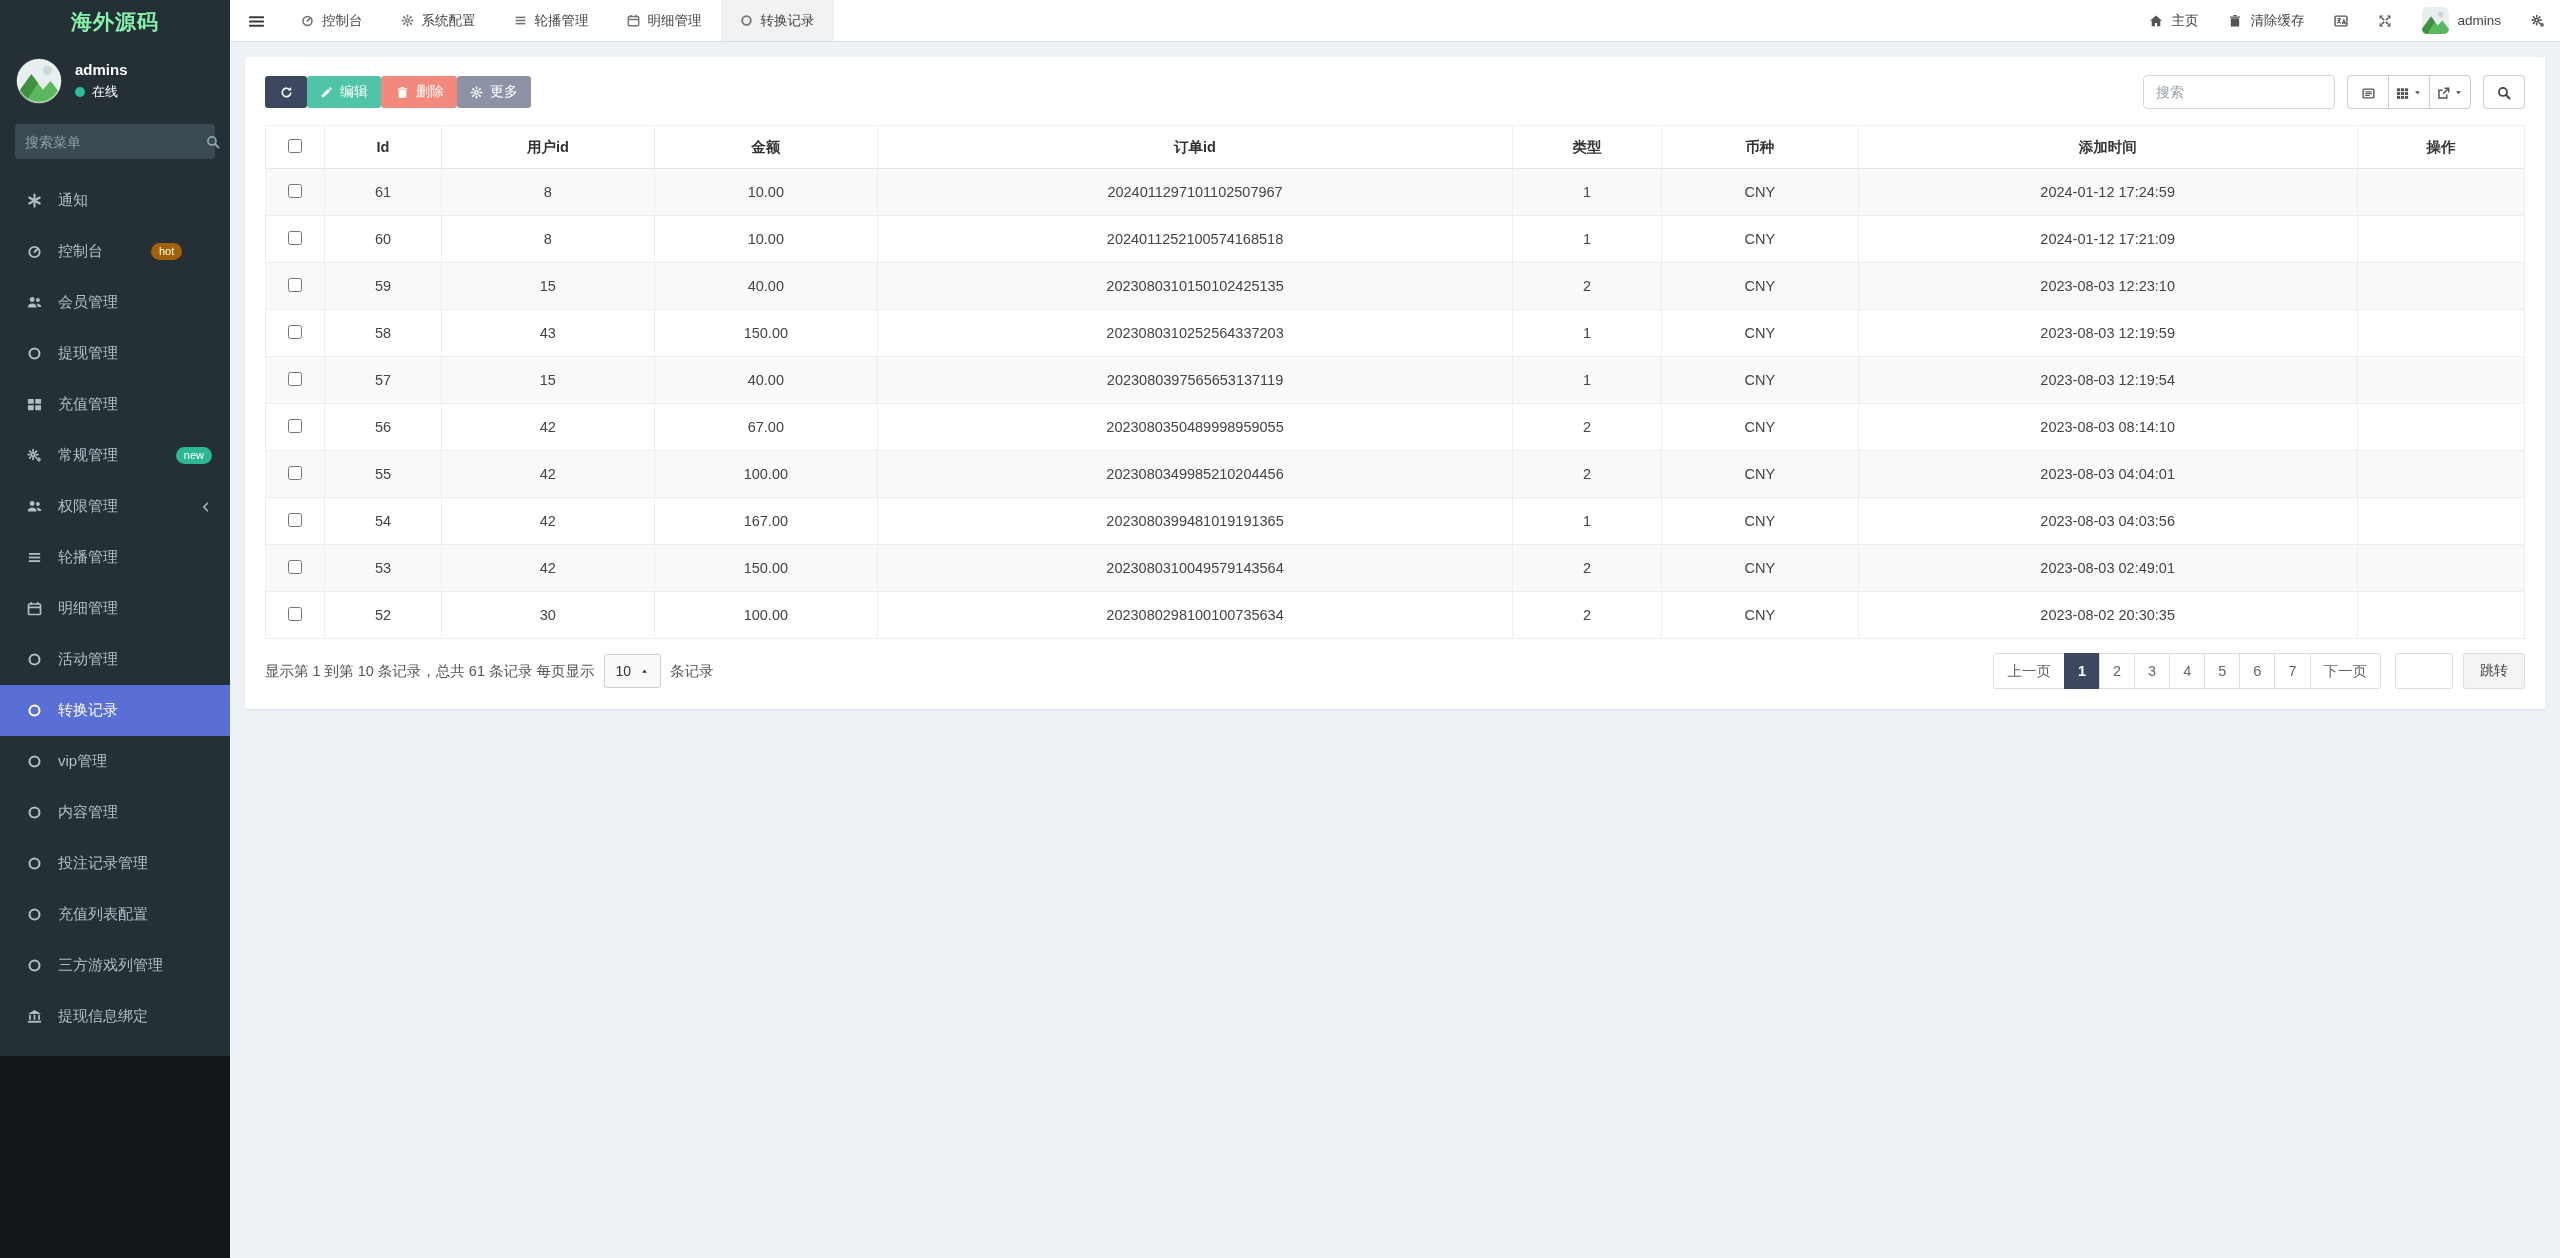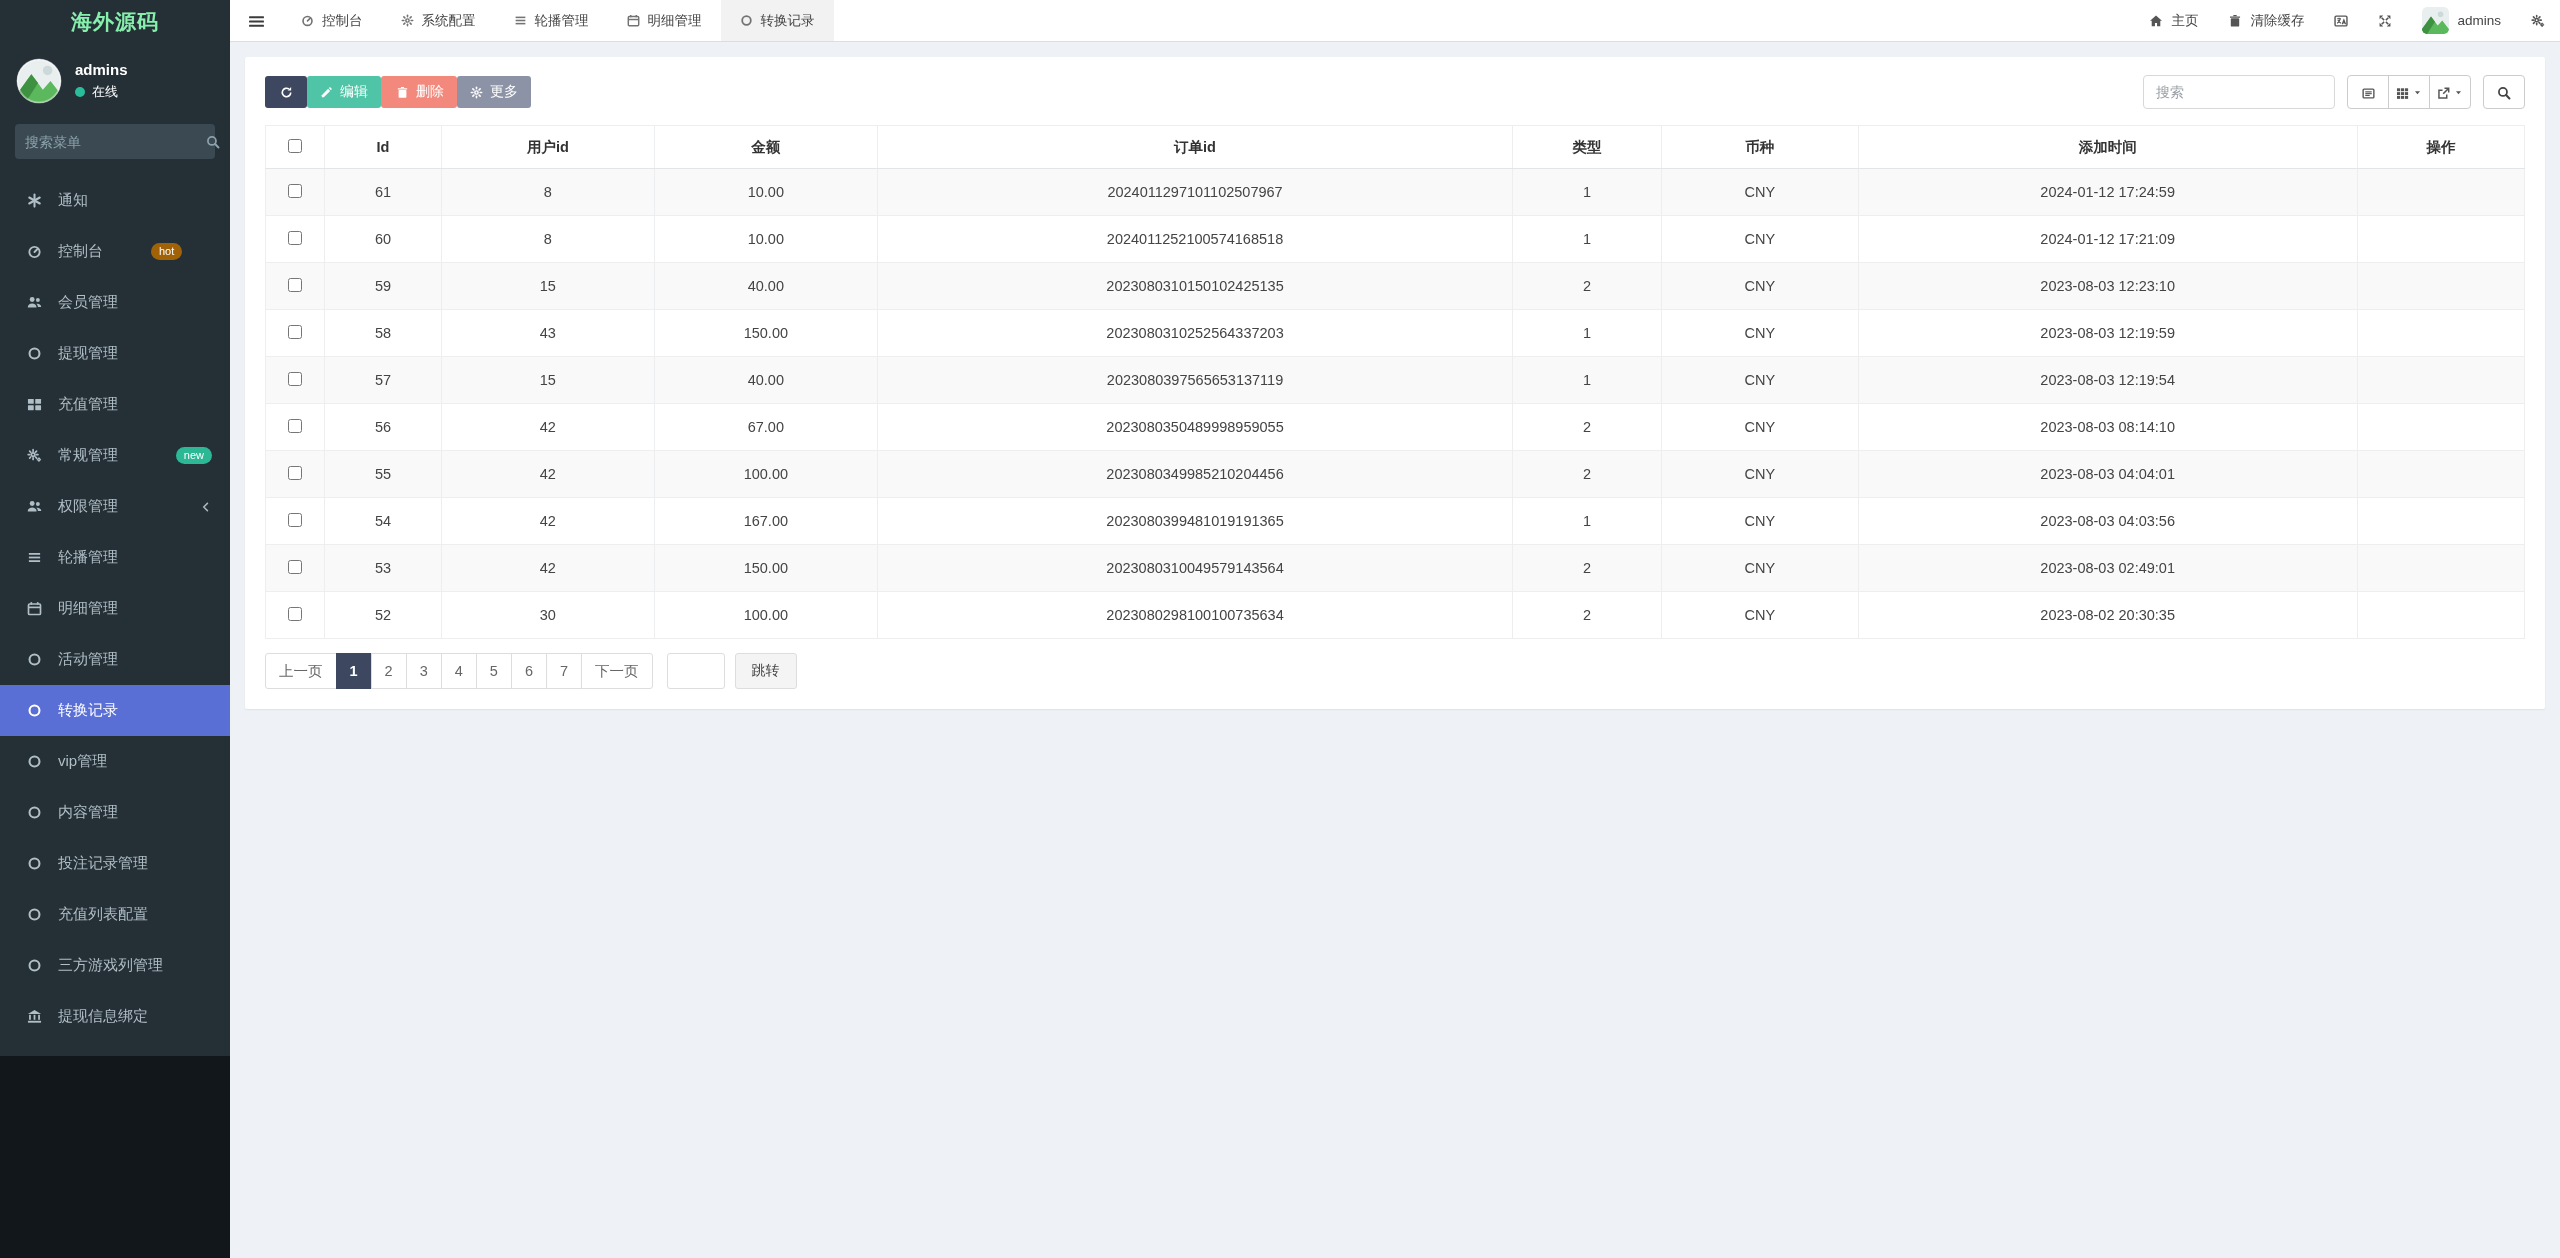--- a/index.html
+++ b/index.html
@@ -708,20 +708,32 @@
                 <td>2023080298100100735634</td>
                 <td>2</td>
                 <td>CNY</td>
                 <td>2023-08-02 20:30:35</td>
                 <td></td>
               </tr>
             </tbody>
         </table>
 
         <div class="table-footer">
+          <div class="summary">
+            <span>显示第 1 到第 10 条记录，总共 61 条记录 每页显示</span>
+            <button class="page-size">
+              <span>10</span>
+              <span class="caret">
+                  <svg viewBox="0 0 16 16" width="1em" height="1em" fill="currentColor" aria-hidden="true">
+                    <path d="M3.6 10.2h8.8L8 5z"></path>
+                  </svg>
+                </span>
+            </button>
+            <span>条记录</span>
+          </div>
           <div class="pager" id="pager">
               <button class="page-btn first">上一页</button>
               <button class="page-btn active">1</button>
               <button class="page-btn">2</button>
               <button class="page-btn">3</button>
               <button class="page-btn">4</button>
               <button class="page-btn">5</button>
               <button class="page-btn">6</button>
               <button class="page-btn">7</button>
               <button class="page-btn last">下一页</button>

